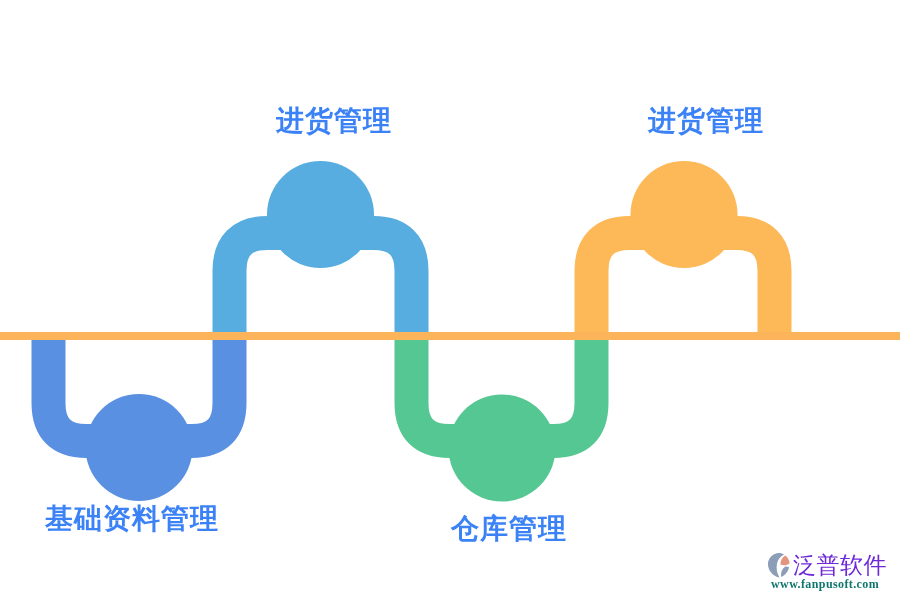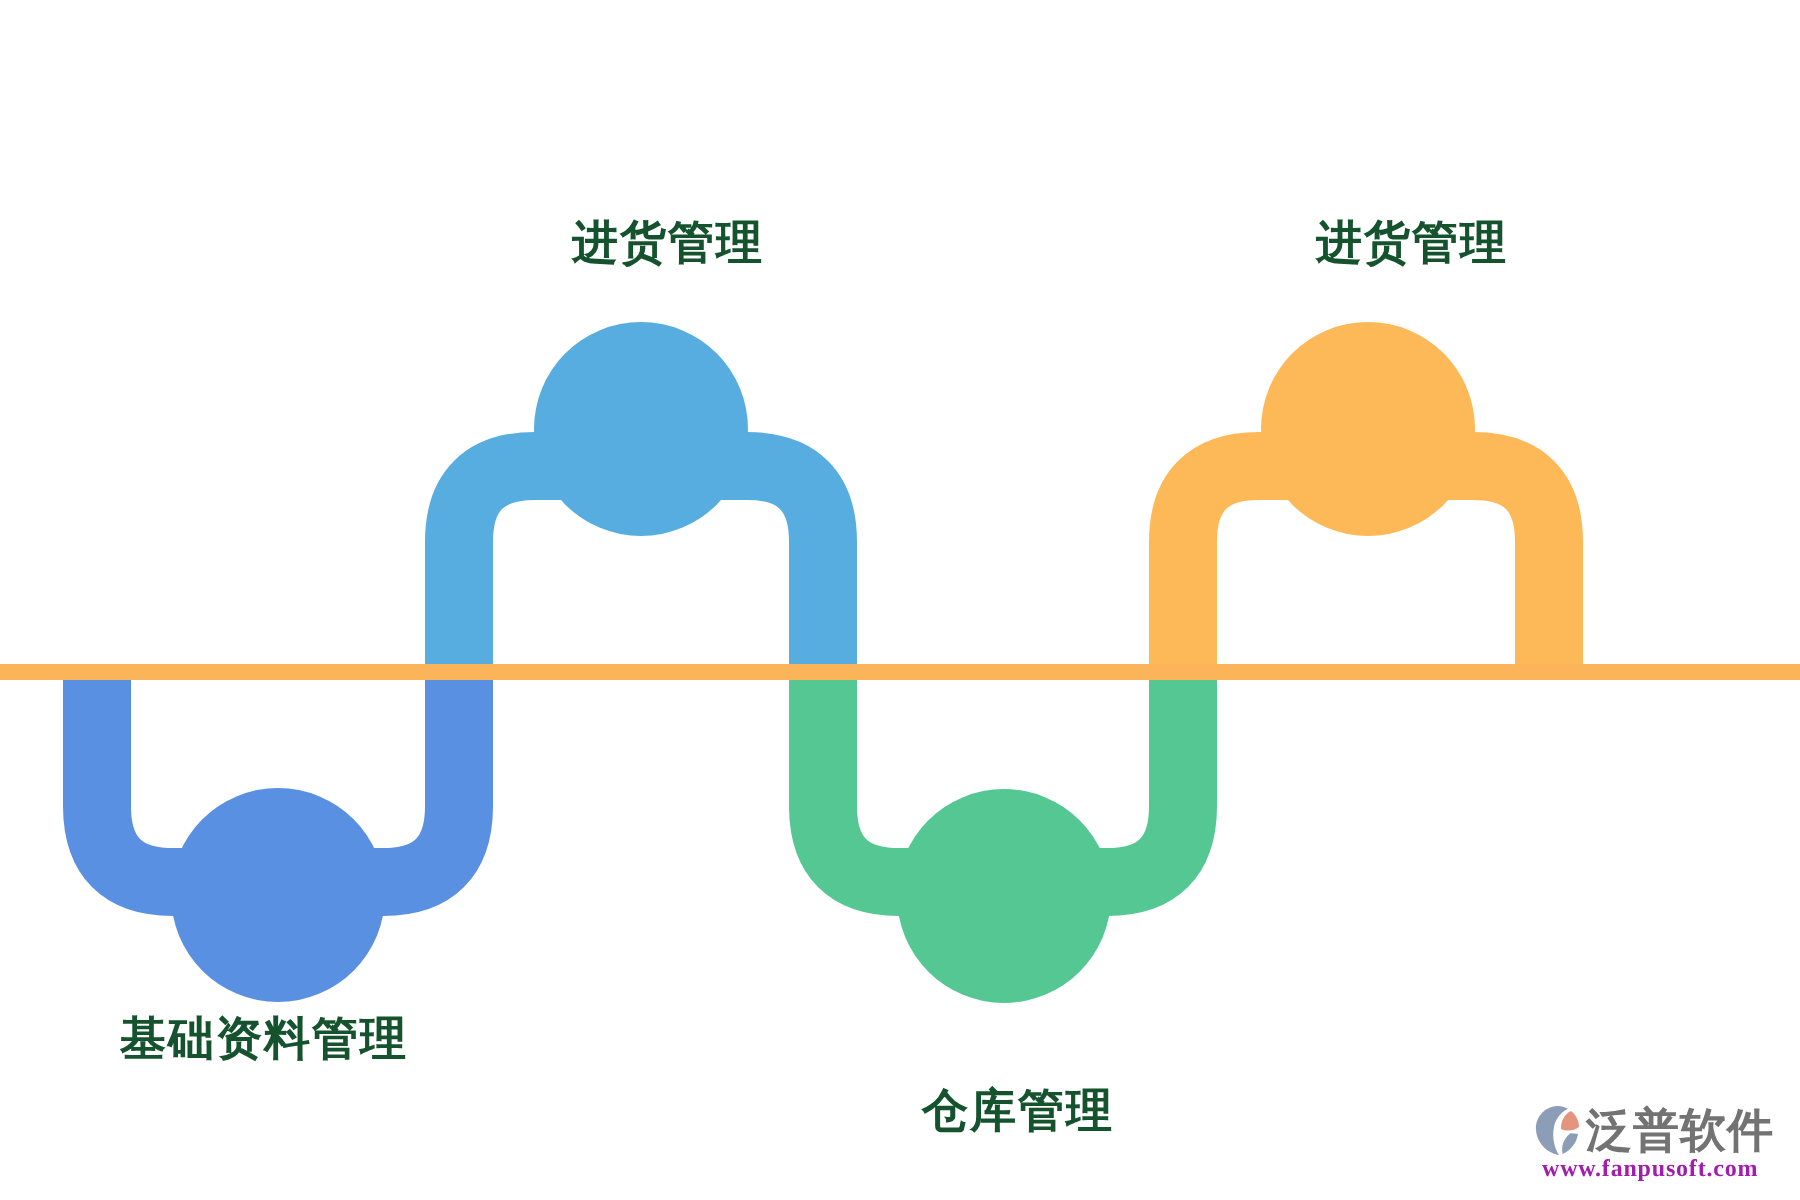--- a/index.html
+++ b/index.html
@@ -21,58 +21,58 @@
     top: 0;
   }
   .flow-svg path {
     fill: none;
     stroke-width: 34;
     stroke-linecap: butt;
   }
   .node-label {
     position: absolute;
     transform: translateX(-50%);
-    font-size: 23px;
+    font-size: 28px;
     font-weight: bold;
     letter-spacing: 1px;
     line-height: 26px;
-    color: #14532d;
+    color: #3b82f6;
     white-space: nowrap;
   }
   .watermark {
     position: absolute;
     left: 764px;
     top: 550px;
     width: 130px;
     height: 44px;
   }
   .wm-logo {
     position: absolute;
     left: 2px;
     top: 2px;
   }
   .wm-brand {
     position: absolute;
     left: 29px;
     top: 0px;
     font-size: 23px;
-    font-weight: bold;
+    font-weight: normal;
     letter-spacing: 0.5px;
-    color: #737373; 
+    color: #6d28d9; 
     white-space: nowrap;
   }
   .wm-url {
     position: absolute;
     left: 7px;
     top: 27px;
     font-family: "Liberation Serif", "DejaVu Serif", serif;
     font-size: 12px;
     font-weight: bold;
     letter-spacing: 0.4px;
-    color: #a21caf; 
+    color: #0f766e; 
     white-space: nowrap;
   }
 </style>
 </head>
 <body>
 
 <div class="canvas">
 
   <svg class="flow-svg" width="900" height="600" viewBox="0 0 900 600">
 
@@ -85,21 +85,21 @@
     <circle cx="320.5" cy="214.5" r="53.5" fill="#57ADE0"></circle>
     <circle cx="502" cy="448" r="53.5" fill="#54C793"></circle>
     <circle cx="684" cy="214.5" r="53.5" fill="#FDB857"></circle>
 
     <rect x="0" y="332" width="900" height="8" fill="#FCB45B"></rect>
   </svg>
 
   <div class="node-label" style="left:334px; top:108px;">进货管理</div>
   <div class="node-label" style="left:706px; top:108px;">进货管理</div>
   <div class="node-label" style="left:132px; top:506px;">基础资料管理</div>
-  <div class="node-label" style="left:509px; top:516px;margin-top:26px;">仓库管理</div>
+  <div class="node-label" style="left:509px; top:516px;">仓库管理</div>
 
   <div class="watermark">
     <svg class="wm-logo" width="25" height="28" viewBox="0 0 24 28">
       <path fill="#8C9DB8" d="M12 1 C5.5 1.5 1 7 1.5 13 C2 19.5 7 24.5 13 25.5 C10.5 21.5 9.5 16.5 10.5 11.5 C11.3 7.6 13.8 4.2 17.5 2.4 C15.8 1.5 13.8 0.9 12 1 Z"></path>
       <path fill="#E5947E" d="M19 3.5 C21.5 5.5 23 8.5 23 11.5 C20.5 13.5 17 13.8 14 12.5 C13.8 8.6 15.8 5.1 19 3.5 Z"></path>
       <path fill="#8C9DB8" d="M22.5 15 C21.8 19.5 18.8 23.3 14.8 25 C14 21 15.5 16.8 18.8 14.6 C20 14.7 21.3 14.8 22.5 15 Z"></path>
     </svg>
     <div class="wm-brand">泛普软件</div>
     <div class="wm-url">www.fanpusoft.com</div>
   </div>

